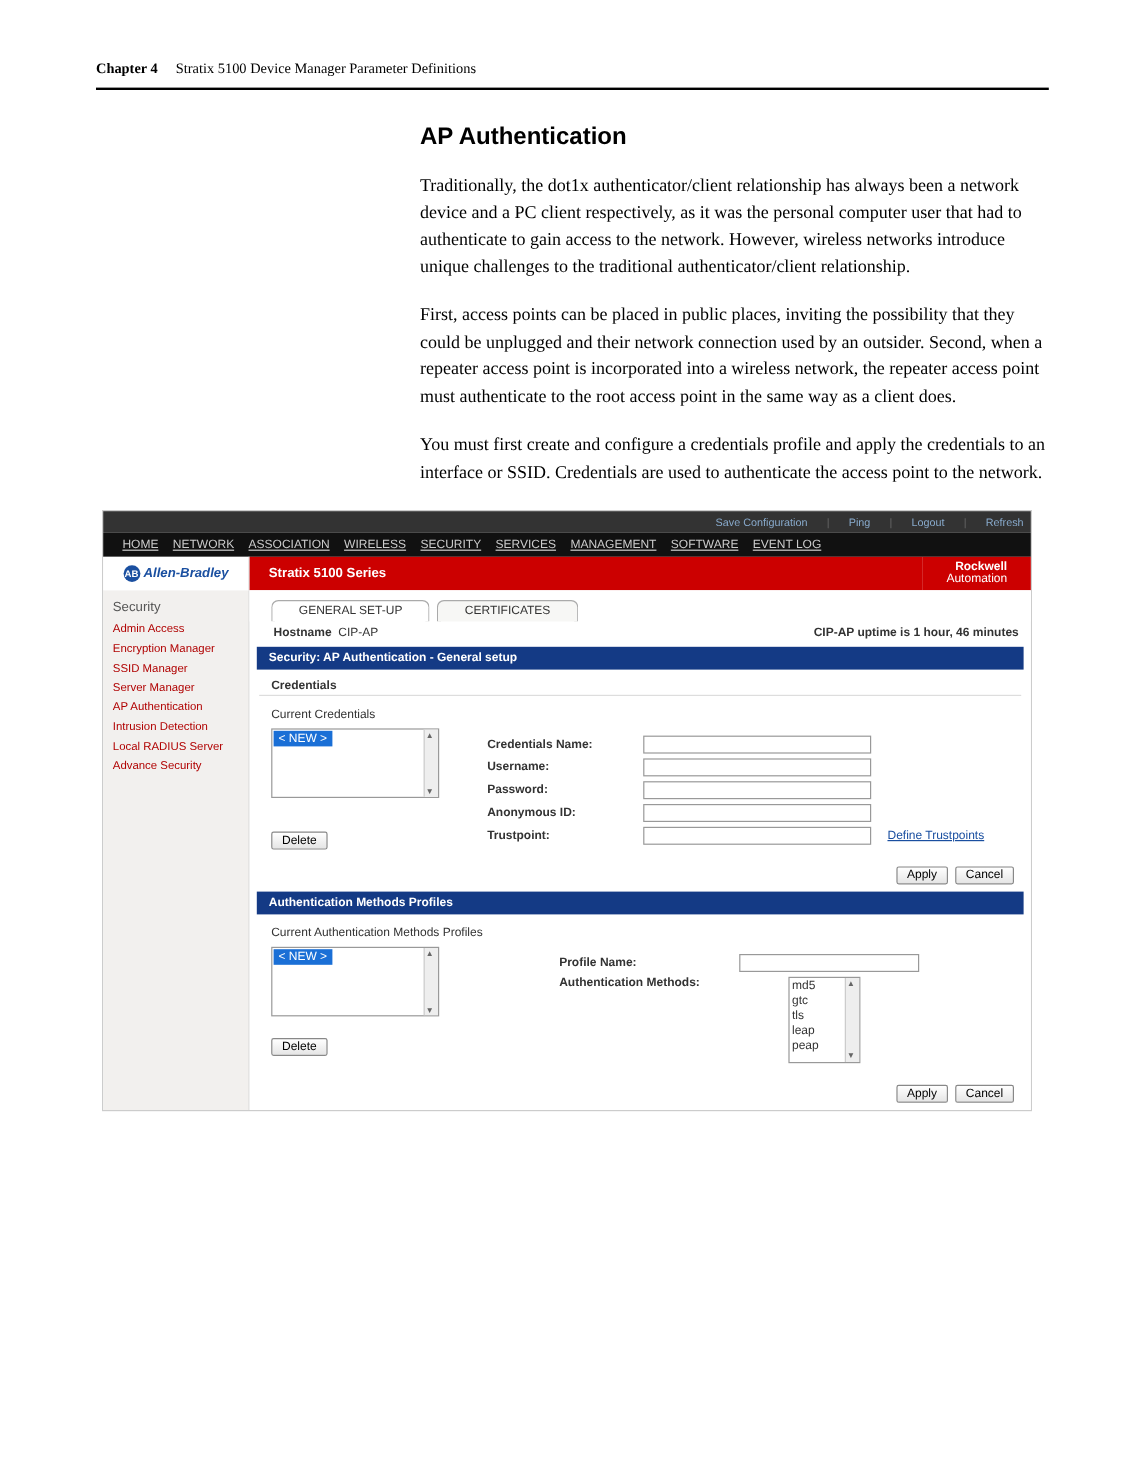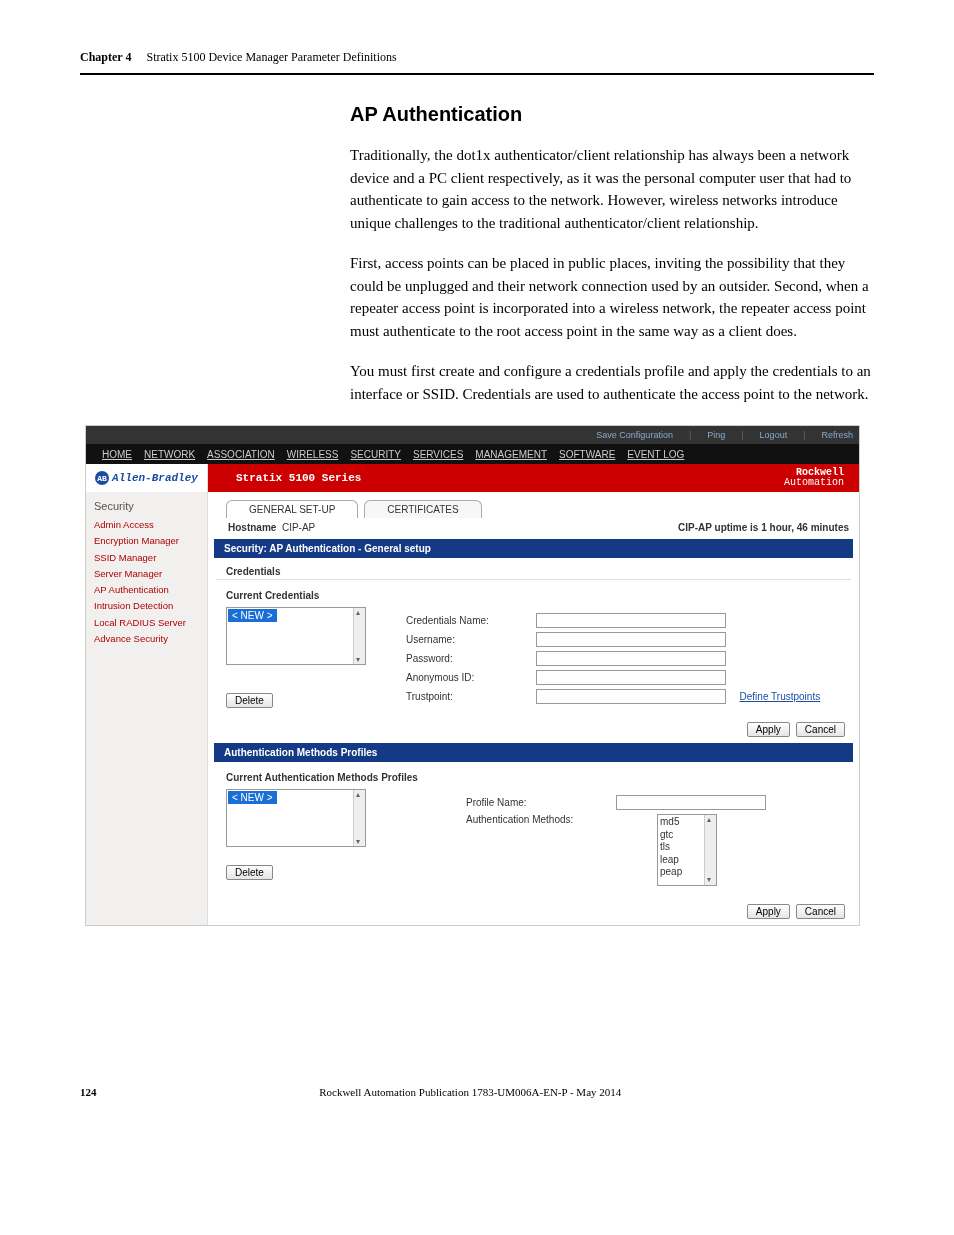--- a/index.html
+++ b/index.html
@@ -10,47 +10,47 @@
   .hr-thick { border: none; border-top: 2.5px solid #000; margin-bottom: 28px; }
   .content { margin-left: 270px; }
   .heading { font-family: Arial, Helvetica, sans-serif; font-weight: bold; font-size: 20px; margin-bottom: 18px; }
   .para { font-size: 15px; line-height: 1.5; margin-bottom: 18px; text-align: left; }
   .screenshot-wrap { margin: 20px 0 0 5px; border: 1px solid #ccc; width: 775px; font-family: Verdana, Arial, sans-serif; font-size: 10px; color: #333; background:#fff; }
   .topbar { background: #333; color: #fff; height: 18px; font-size: 9px; display:flex; justify-content:flex-end; align-items:center; padding:0 6px; gap:16px;}
   .topbar span { color: #8ac; }
   .topbar .sep { color:#666; }
   .mainnav { background:#111; height:20px; display:flex; align-items:center; padding-left:16px; gap:12px; color:#ccc; font-size:10px;}
   .mainnav span { text-decoration:underline; }
-  .brandbar { display:flex; height:28px;font-family:Liberation Mono, monospace; }
+  .brandbar { display:flex; height:28px; }
   .brandleft { width:122px; background:#fff; display:flex; align-items:center; justify-content:center; font-size:11px; font-style:italic; font-weight:bold; color:#1a4fa0; border-right:1px solid #ddd;}
-  .brandmid { flex:1; background:#c00; color:#fff; font-weight:bold; font-size:11px; display:flex; align-items:center; padding-left:28px;}
+  .brandmid { flex:1; background:#c00; color:#fff; font-weight:bold; font-size:11px; display:flex; align-items:center; padding-left:16px;}
   .brandright { width:90px; background:#c00; color:#fff; font-weight:bold; font-size:10px; display:flex; align-items:center; justify-content:center; line-height:1;}
   .body-row { display:flex; }
   .sidebar { width:122px; background:#f2f0ee; border-right:1px solid #ddd; font-size:10px; padding:8px 0 8px 8px; }
   .sidebar .side-head { color:#555; font-size:11px; margin-bottom:6px; }
   .sidebar a { display:block; color:#b00000; text-decoration:none; margin:3px 0; font-size:9.5px; line-height:1.4;}
   .mainarea { flex:1; background:#fff; }
   .tabs-row { display:flex; align-items:flex-end; height:26px; background:#fff; padding-left:10px; font-size:10px;}
   .tab { border:1px solid #aaa; border-bottom:none; padding:3px 22px; border-radius:6px 6px 0 0; background:#f7f7f5; margin-right:6px; position:relative;}
   .tab.active { background:#fff; font-weight:normal;}
   .hostline { display:flex; justify-content:space-between; padding:4px 10px 6px 20px; font-size:10px;}
   .hostline b { font-weight:bold; }
   .bluebar { background:#143a85; color:#fff; font-weight:bold; font-size:10px; padding:4px 10px; margin:0 6px;}
   .section-label { background:#fff; font-weight:bold; font-size:10px; padding:4px 10px 2px 10px; border-bottom:1px solid #ddd; margin:4px 8px 0 8px;}
   .panel { padding:6px 12px 8px 18px; }
-  .subhead { font-weight:bold; font-size:10px; margin:4px 0 6px 0;}
+  .subhead { font-weight:normal; font-size:10px; margin:4px 0 6px 0;}
   .listbox { border:1px solid #999; width:140px; height:58px; background:#fff; font-size:10px; position:relative;}
   .listbox .sel { background:#1a6fd6; color:#fff; padding:1px 4px; display:inline-block; margin:1px;}
   .listbox .sb { position:absolute; right:0; top:0; bottom:0; width:12px; background:#eee; border-left:1px solid #ccc;}
   .listbox .sb::before { content:"▴"; position:absolute; top:0; left:2px; font-size:8px; color:#666;}
   .listbox .sb::after { content:"▾"; position:absolute; bottom:0; left:2px; font-size:8px; color:#666;}
   .flexrow { display:flex; align-items:flex-start; gap:40px; }
   .formcol { margin-top:2px; }
   .formrow { display:flex; align-items:center; margin:4px 0; font-size:10px;}
-  .formrow label { width:130px; font-weight:normal;}
+  .formrow label { width:130px; font-weight:bold;}
   .formrow input[type=text] { width:190px; border:1px solid #999; height:15px; font-size:10px;}
   .deletebtn, .applybtn, .cancelbtn { font-family:Verdana,Arial,sans-serif; font-size:10px; padding:1px 8px; border:1px solid #888; background:linear-gradient(#fff,#e5e5e5); border-radius:2px; cursor:pointer;}
   .btnrow-right { display:flex; justify-content:flex-end; gap:6px; padding:6px 14px;}
   .linkblue { color:#1a4fa0; text-decoration:underline; font-size:10px; align-self:flex-end; margin-left:8px; margin-bottom:2px;}
   .methods-list { border:1px solid #999; width:60px; height:72px; background:#fff; font-size:10px; position:relative; padding:1px 0 0 2px; line-height:1.25;}
   .methods-list .sb { position:absolute; right:0; top:0; bottom:0; width:12px; background:#eee; border-left:1px solid #ccc;}
   .methods-list .sb::before { content:"▴"; position:absolute; top:0; left:2px; font-size:8px; color:#666;}
   .methods-list .sb::after { content:"▾"; position:absolute; bottom:0; left:2px; font-size:8px; color:#666;}
   .footer { margin-top:160px; display:flex; justify-content:space-between; font-size:11px;}
   .footer .pn { font-weight:bold; }
@@ -201,18 +201,13 @@
           </div>
         </div>
         <div class="btnrow-right">
           <button class="applybtn">Apply</button>
           <button class="cancelbtn">Cancel</button>
         </div>
       </div>
     </div>
   </div>
 
-  <div class="footer">
-    <span class="pn">124</span>
-    <span class="pub">Rockwell Automation Publication 1783-UM006A-EN-P - May 2014</span>
-    <span style="width:30px;"></span>
-  </div>
 </div>
 
 </body></html>

